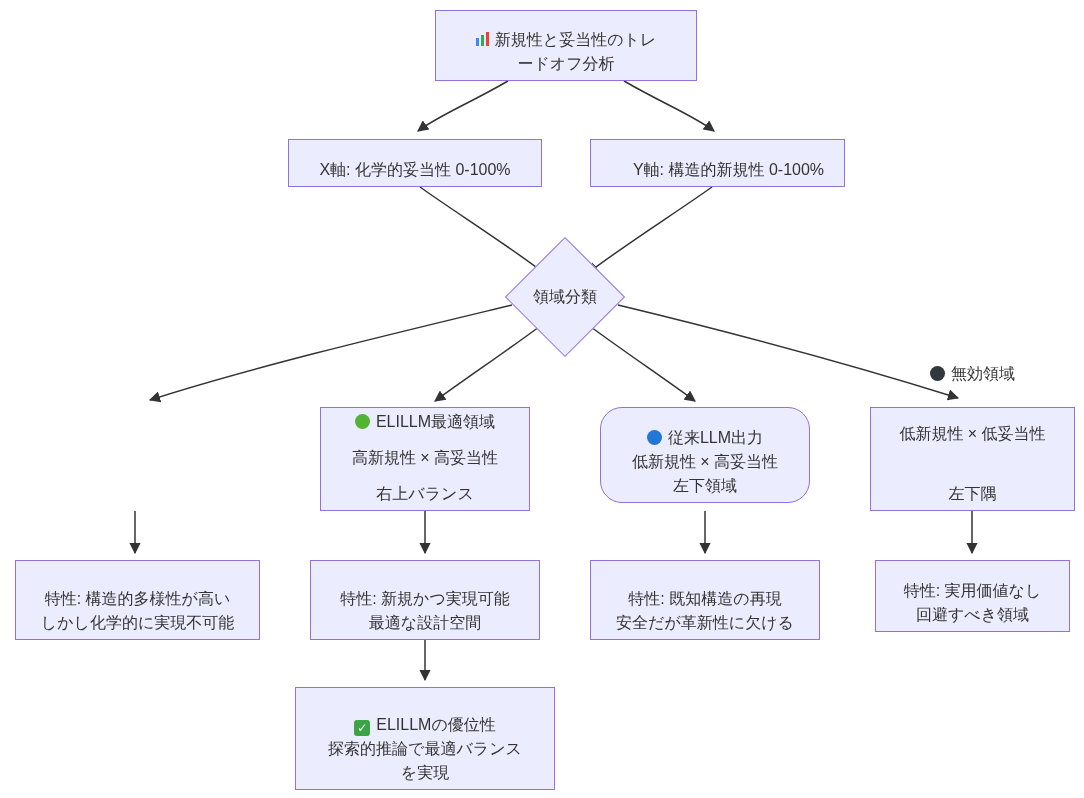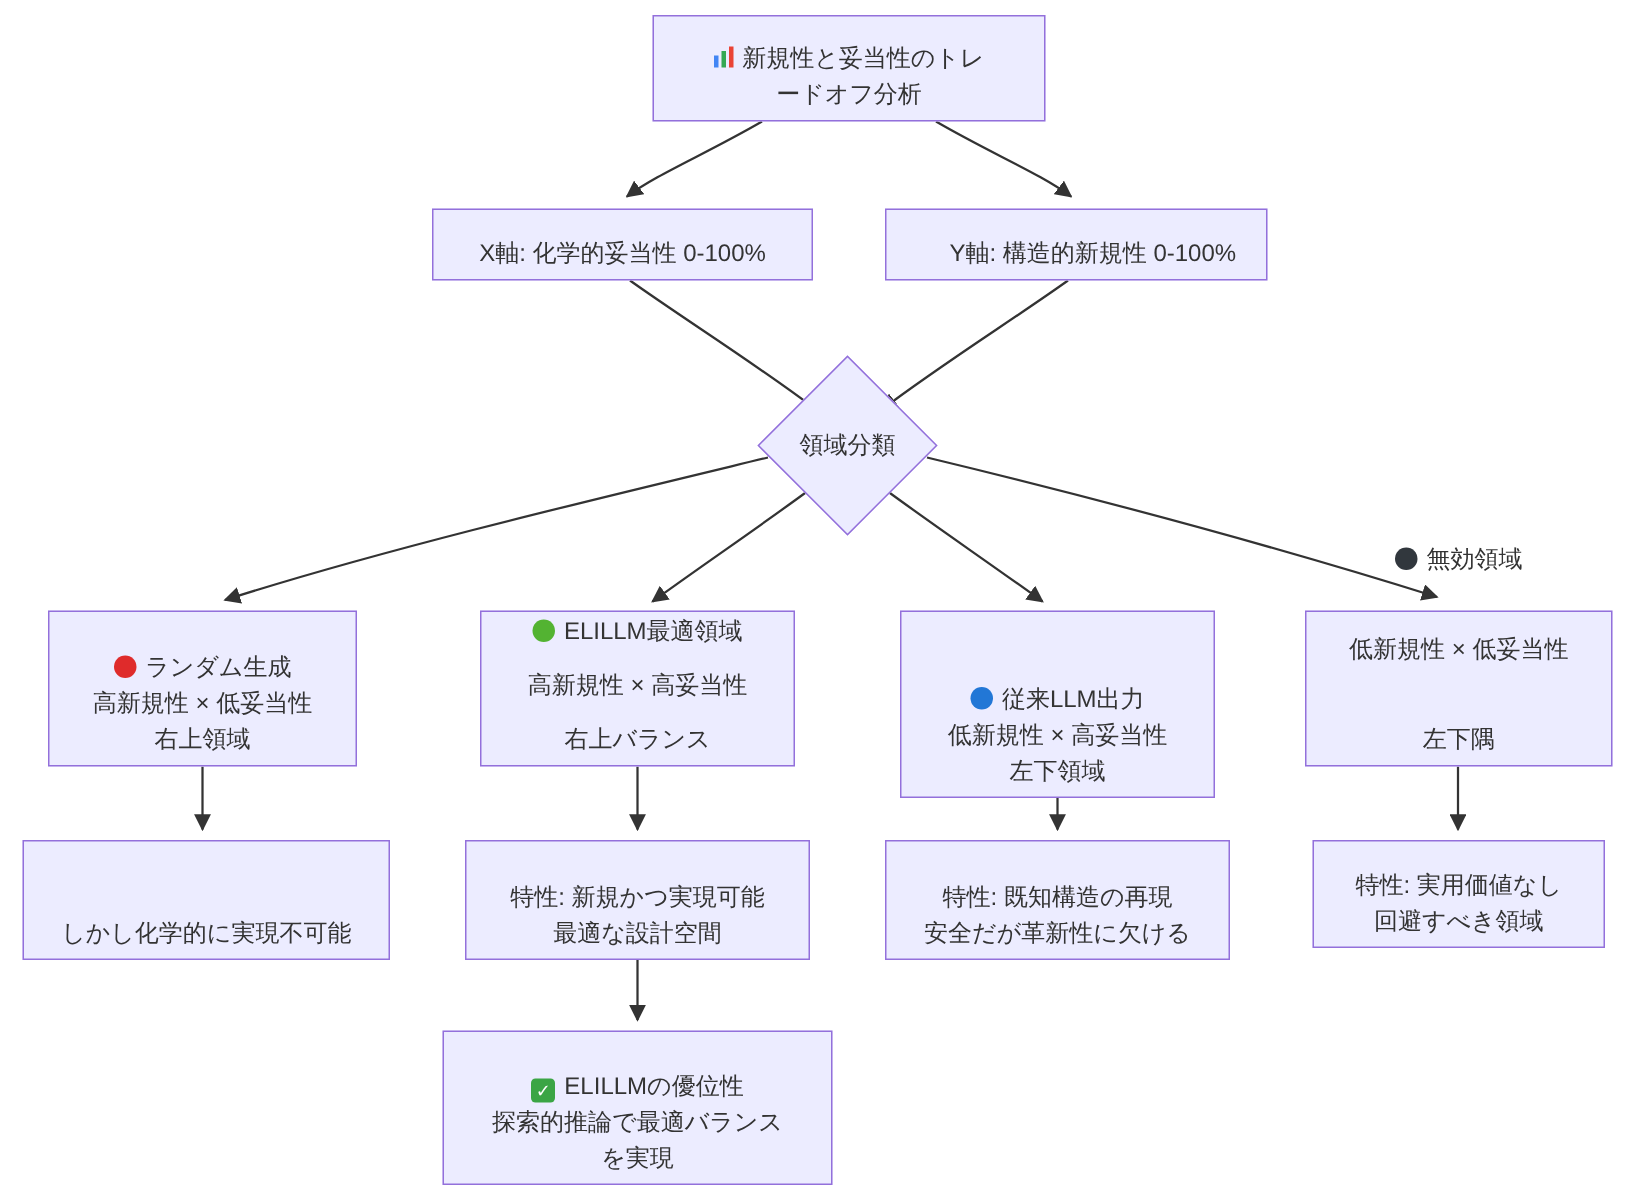--- a/index.html
+++ b/index.html
@@ -98,53 +98,47 @@
   </div>
   <div class="node" style="left:590px; top:139px; width:255px; height:48px;padding-left:32px;">
     <div class="line">Y軸: 構造的新規性 0-100%</div>
   </div>
 
   <div class="diamond-wrap" style="left:505px; top:237px;">
     <div class="diamond-shape"></div>
     <div class="diamond-label">領域分類</div>
   </div>
 
-  <div class="node" style="left:32px; top:407px; width:206px; height:104px;">
-    <div class="line">
-      <span class="dot red"></span><span>ランダム生成</span>
-    </div>
-    <div class="line">高新規性 × 低妥当性</div>
-    <div class="line">右上領域</div>
-  </div>
 
   <div class="node" style="left:320px; top:407px; width:210px; height:104px;gap:12px;">
     <div class="line">
       <span class="dot green"></span><span>ELILLM最適領域</span>
     </div>
     <div class="line">高新規性 × 高妥当性</div>
     <div class="line">右上バランス</div>
   </div>
 
-  <div class="node" style="left:600px; top:407px; width:210px; height:125px;">
+  <div class="node" style="left:600px; top:407px; width:210px; height:96px;border-radius:22px;">
     <div class="line">
       <span class="dot blue"></span><span>従来LLM出力</span>
     </div>
     <div class="line">低新規性 × 高妥当性</div>
     <div class="line">左下領域</div>
   </div>
 
   <div class="node" style="left:870px; top:407px; width:205px; height:104px;gap:36px;">
     <div class="line">
       <span class="dot black"></span><span>無効領域</span>
     </div>
     <div class="line">低新規性 × 低妥当性</div>
     <div class="line">左下隅</div>
   </div>
 
   <div class="node" style="left:15px; top:560px; width:245px; height:80px;">
+    <div class="line">特性: 構造的多様性が高い</div>
     <div class="line">しかし化学的に実現不可能</div>
   </div>
 
   <div class="node" style="left:310px; top:560px; width:230px; height:80px;">
     <div class="line">特性: 新規かつ実現可能</div>
     <div class="line">最適な設計空間</div>
   </div>
 
   <div class="node" style="left:590px; top:560px; width:230px; height:80px;">
     <div class="line">特性: 既知構造の再現</div>

